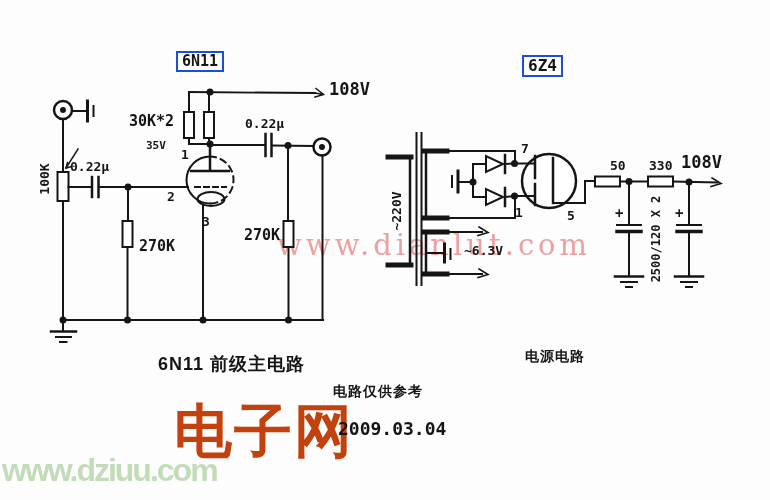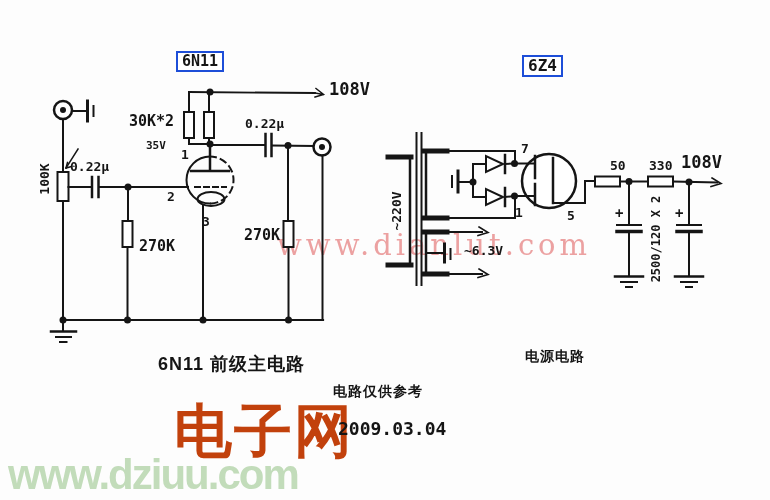--- a/index.html
+++ b/index.html
@@ -12,22 +12,22 @@
   .vlabel{transform:translate(-50%,-50%) rotate(-90deg);transform-origin:center;}
   .boxed{border:2px solid #1d4ed8;background:#fff;padding:1px 4px;}
   
   .wm{position:absolute;z-index:1;white-space:nowrap;line-height:1;}
   #wm-center{left:277px;top:231px;font-family:"DejaVu Serif",serif;font-size:29px;
              letter-spacing:4px;color:rgba(231,138,138,0.8);}
   #wm-logo-1{left:4px;top:376px;font-family:"Liberation Sans",sans-serif;font-weight:bold;
              font-size:80px;letter-spacing:6px;color:#b5c5ef;}
   #wm-logo-2{left:174px;top:402px;font-family:"Liberation Sans",sans-serif;font-weight:bold;
              font-size:58px;letter-spacing:2px;color:#c2410c;}
-  #wm-bottom{left:8px;top:454px;font-family:"Liberation Sans",sans-serif;font-weight:bold;
-             font-size:42px;letter-spacing:-2px;color:#c2dcba;}
+  #wm-bottom{left:2px;top:454px;font-family:"Liberation Sans",sans-serif;font-weight:bold;
+             font-size:32px;letter-spacing:-2px;color:#c2dcba;}
 </style>
 </head>
 <body>
 
 <div id="canvas">
 
   <div class="wm" id="wm-center">www.dianlut.com</div>
   <div class="wm" id="wm-logo-2">电子网</div>
   <div class="wm" id="wm-bottom">www.dziuu.com</div>
 

